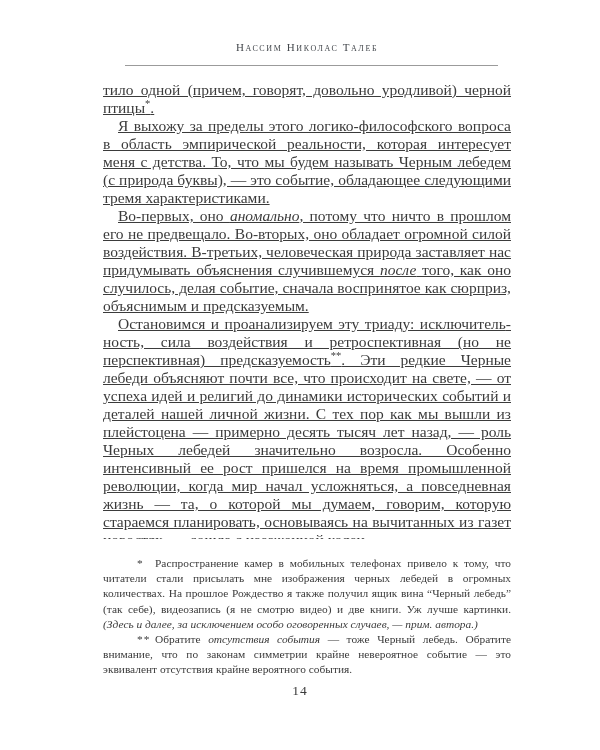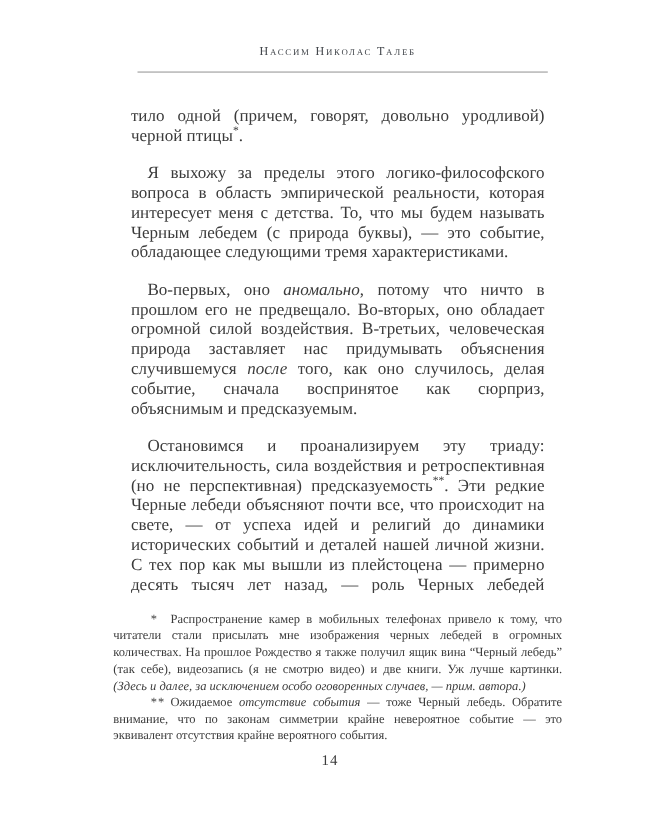--- a/index.html
+++ b/index.html
@@ -11,21 +11,21 @@
     position:absolute;top:41px;left:103px;width:408px;text-align:center;
     font-variant:small-caps;letter-spacing:1.6px;font-size:11px;color:#43474c;
     white-space:nowrap;
   }
   .rule{position:absolute;top:65px;left:125px;width:373px;height:0;border-top:1px solid #9b9b9b;}
   .body-text{
     position:absolute;top:81px;left:103px;width:408px;
     font-size:15.5px;line-height:18px;text-align:justify;
     max-height:458px;overflow:hidden;
   }
-  .para{margin:16px;text-indent:15px;}
+  .para{margin:0;text-indent:15px;text-decoration:underline;}
   .para.first{text-indent:0;}
   .it{font-style:italic;}
   sup.fnref{font-size:68%;vertical-align:super;line-height:0;}
   .footnotes{
     position:absolute;top:556px;left:103px;width:408px;
     font-size:11.4px;line-height:15.2px;text-align:justify;color:#3b3b3b;
   }
   .fn{margin:0;text-indent:34px;}
   .fn-marker{display:inline-block;width:18px;text-indent:0;letter-spacing:1px;}
   .page-number{
@@ -51,19 +51,19 @@
     <p class="para"><span>Во-первых, оно </span><span class="it">аномально</span><span>, потому что ничто в прошлом его не предвещало. Во-вторых, оно обладает огромной силой воздействия. В-третьих, человеческая природа заставляет нас придумывать объяснения случившемуся </span><span class="it">после</span><span> того, как оно случилось, делая событие, сначала воспринятое как сюрприз, объяснимым и предсказуемым.</span></p>
 
     <p class="para"><span>Остановимся и проанализируем эту триаду: исключитель­ность, сила воздействия и ретроспективная (но не перспектив­ная) предсказуемость</span><sup class="fnref">**</sup><span>. Эти редкие Черные лебеди объясняют почти все, что происходит на свете, — от успеха идей и религий до динамики исторических событий и деталей нашей личной жизни. С тех пор как мы вышли из плейстоцена — примерно десять тысяч лет назад, — роль Черных лебедей значительно возросла. Особенно интенсивный ее рост пришелся на время промышленной революции, когда мир начал усложняться, а повседневная жизнь — та, о которой мы думаем, говорим, которую стараемся планировать, основываясь на вычитанных из газет новостях, — сошла с наезженной колеи.</span></p>
 
   </div>
 
   <div class="footnotes">
 
     <p class="fn"><span class="fn-marker">*</span><span>Распространение камер в мобильных телефонах привело к тому, что читатели стали присылать мне изображения черных лебедей в огромных количествах. На прошлое Рож­дество я также получил ящик вина “Черный лебедь” (так себе), видеозапись (я не смотрю видео) и две книги. Уж лучше картинки. </span><span class="it">(Здесь и далее, за исключением особо оговоренных случаев, — прим. автора.)</span></p>
 
-    <p class="fn"><span class="fn-marker">**</span><span>Ожидаемое </span><span class="it">отсутствие события</span><span> — тоже Черный лебедь. Обратите внимание, что по законам симметрии крайне невероятное событие — это эквивалент отсутствия крайне вероятного события.</span></p>
+    <p class="fn"><span class="fn-marker">**</span><span>Обратите </span><span class="it">отсутствия события</span><span> — тоже Черный лебедь. Обратите внимание, что по законам симметрии крайне невероятное событие — это эквивалент отсутствия крайне вероятного события.</span></p>
 
   </div>
 
   <div class="page-number">14</div>
 
 </div>
 
 </body></html>

